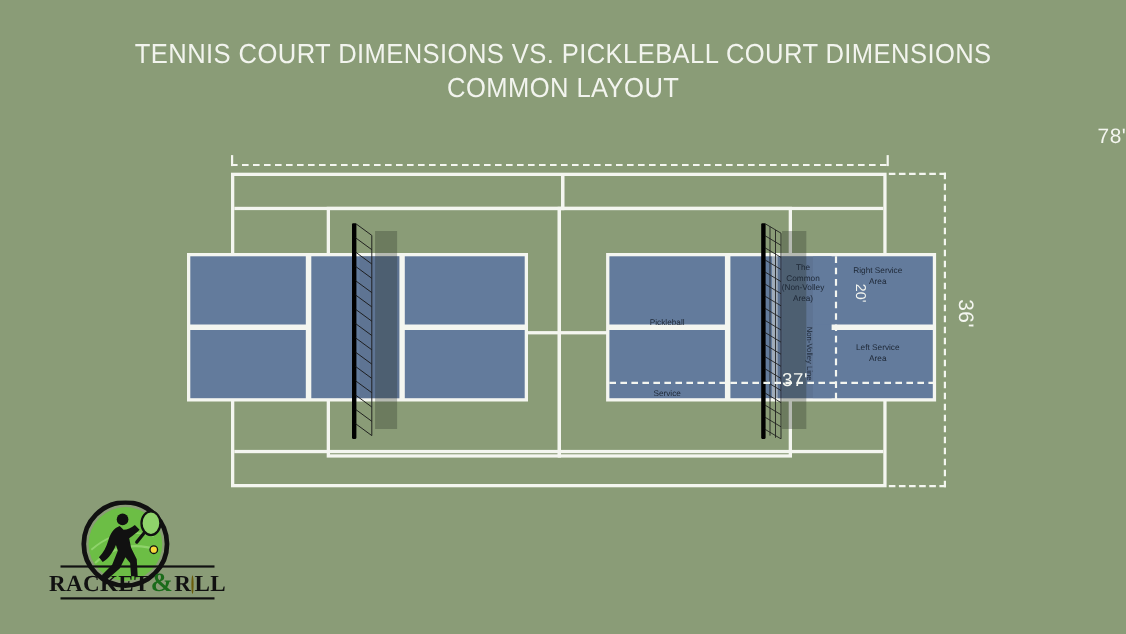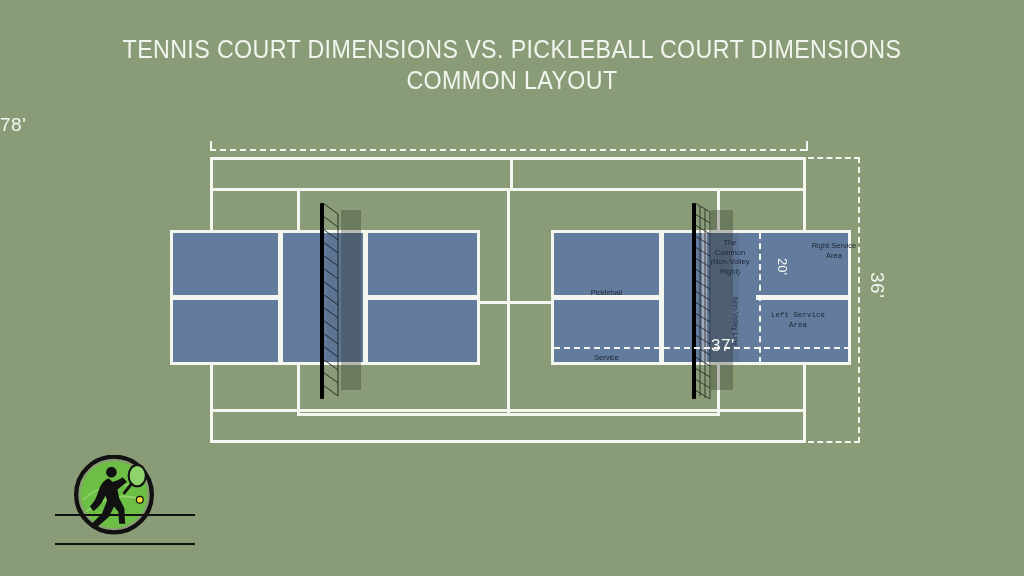--- a/index.html
+++ b/index.html
@@ -90,21 +90,21 @@
 
   <div class="title">
     <span>Tennis Court Dimensions vs. Pickleball Court Dimensions</span>
     <span class="l2">Common Layout</span>
   </div>
 
   <div>
     <div class="dimline-h" style="left:210px;top:149px;width:596px;"></div>
     <div class="dimline-v" style="left:210px;top:141px;height:10px;"></div>
     <div class="dimline-v" style="left:806px;top:141px;height:10px;"></div>
-    <div class="dim-text" style="left:0;top:114px;width:1024px;text-align:left;">78'</div>
+    <div class="dim-text" style="left:0;top:114px;width:1024px;text-align:right;">78'</div>
   </div>
 
   <div class="tennis-outer">
 
     <div class="t-hline" style="top:28px;"></div>
     <div class="t-hline" style="bottom:28px;"></div>
 
     <div class="t-servicebox" style="left:84px;top:28px;width:213px;height:228px;"></div>
     <div class="t-servicebox" style="left:294px;top:28px;width:213px;height:228px;"></div>
 
@@ -206,35 +206,35 @@
         <line x1="10" y1="6" x2="10" y2="195"></line>
         <line x1="15" y1="9" x2="15" y2="196"></line>
       </g>
     </svg>
   </div>
 
   <div class="kitchen-label" style="left:704px;top:238px;width:52px;">
     <div>The</div>
     <div>Common</div>
     <div>(Non-Volley</div>
-    <div>Right)</div>
+    <div>Area)</div>
   </div>
 
   <div class="court-label rot90" style="left:740px;top:297px;font-size:7px;color:#1d2735;">Non-Volley Line</div>
 
   <div class="court-label" style="left:564px;top:288px;width:85px;">Pickleball</div>
 
   <div class="court-label" style="left:564px;top:353px;width:85px;">Service</div>
 
-  <div class="court-label" style="left:796px;top:241px;width:76px;">
+  <div class="court-label" style="left:760px;top:241px;width:76px;">
     <div>Right Service</div>
     <div>Area</div>
   </div>
 
-  <div class="court-label" style="left:760px;top:311px;width:76px;font-family:Liberation Mono, monospace;">
+  <div class="court-label" style="left:760px;top:311px;width:76px;">
     <div>Left Service</div>
     <div>Area</div>
   </div>
 
   <div class="dashwhite-h" style="left:554px;top:347px;width:296px;"></div>
 
   <div class="dashwhite-v" style="left:759px;top:233px;height:130px;"></div>
 
   <div class="dim-text" style="left:711px;top:336px;font-size:17px;">37'</div>
 
@@ -253,17 +253,24 @@
         <path d="M44 27 C38 29 34 35 32 42 C30 49 27 55 22 60 L26 65 C33 61 37 54 40 47 L42 53 L36 68 L25 79 L30 84 L44 72 L50 60 L55 66 L56 80 L63 80 L62 62 L56 50 L54 40 C58 37 62 34 65 31 L60 26 C56 29 52 31 48 31 Z"></path>
       </g>
 
       <g>
         <ellipse cx="77" cy="24" rx="10" ry="12.5" fill="#8fd36b" stroke="#111" stroke-width="2.4"></ellipse>
         <path d="M70 34 L62 44" stroke="#111" stroke-width="3.4" stroke-linecap="round"></path>
       </g>
 
       <circle cx="80" cy="52" r="4" fill="#f5d93a" stroke="#111" stroke-width="1.4"></circle>
     </svg>
+    <div class="logo-word">
+      <span>RACKET</span>
+      <span style="color:#1a6b1a;font-size:24px;margin:0 1px;">&amp;</span>
+      <span>R</span>
+      <span style="display:inline-block;width:15px;height:15px;border-radius:50%;background:#f5d93a;border:1px solid #6b5c0a;position:relative;top:1px;margin:0 .5px;"></span>
+      <span>LL</span>
+    </div>
     <div style="position:absolute;left:0;top:59px;width:140px;height:2px;background:#111;"></div>
     <div style="position:absolute;left:0;top:88px;width:140px;height:2px;background:#111;"></div>
   </div>
 
 </div>
 
 </body></html>

